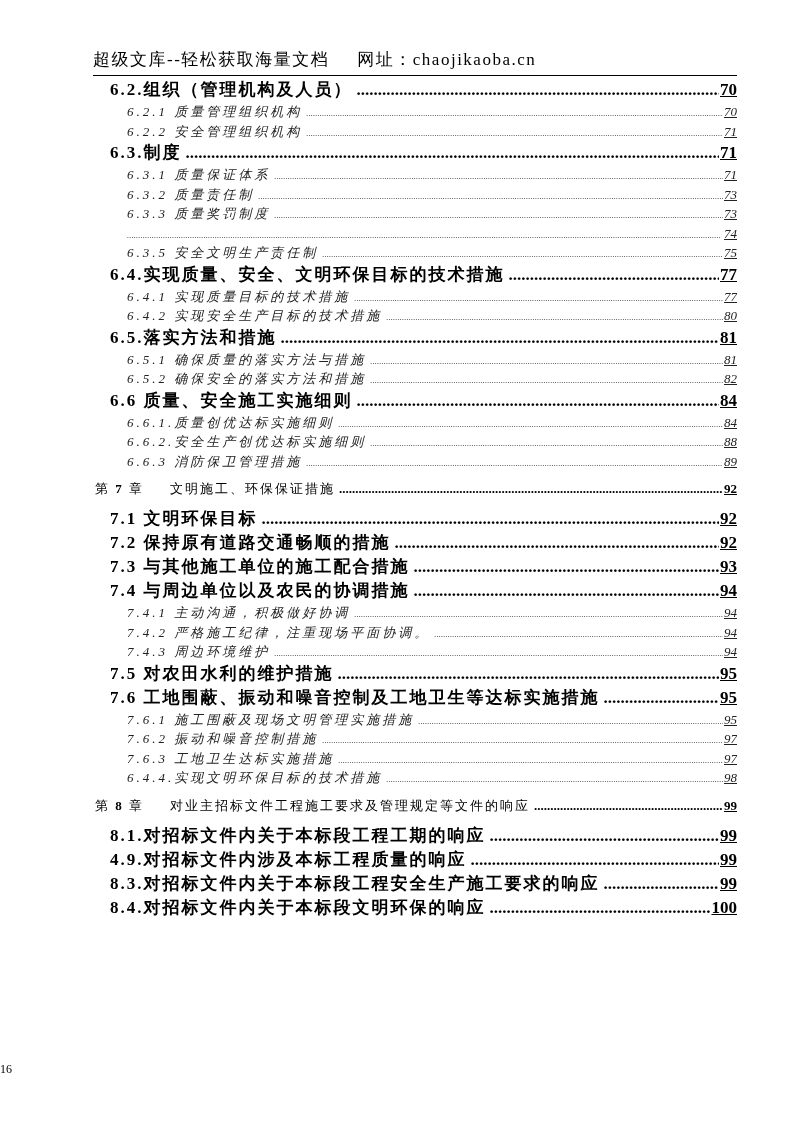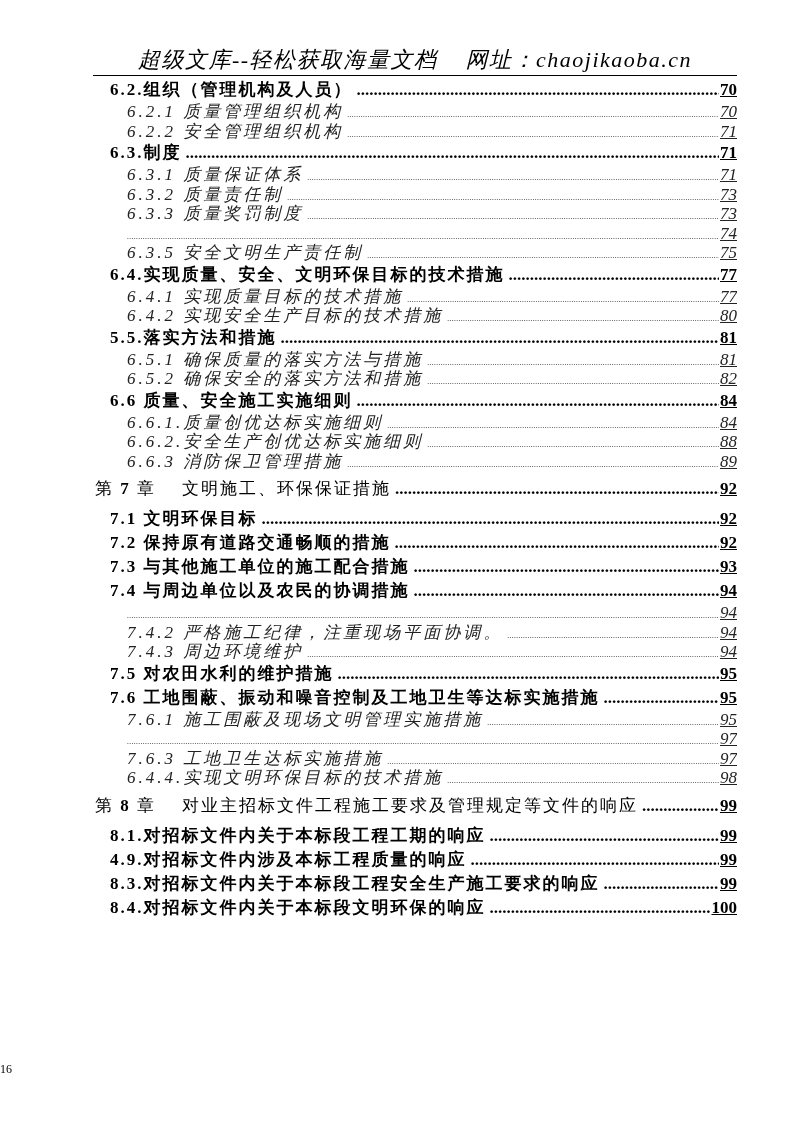--- a/index.html
+++ b/index.html
@@ -1,35 +1,35 @@
 <!DOCTYPE html>
 <html><head>
 <meta charset="utf-8">
 <style>
   html, body { margin: 0; padding: 0; background: #ffffff; }
   body { width: 793px; height: 1122px; position: relative; overflow: hidden;
          font-family: "Liberation Serif", "DejaVu Serif", serif; color: #000; }
   .header { position: absolute; left: 93px; top: 44px; width: 644px; height: 31px;
-            border-bottom: 1.5px solid #000; text-align: center; font-size: 22px;
-            letter-spacing: 1.5px; line-height: 31px; font-style: italic; }
+            border-bottom: 1.5px solid #000; text-align: left; font-size: 17px;
+            letter-spacing: 1.5px; line-height: 31px; }
   .header .url-label { margin-left: 28px; }
   .toc { position: absolute; left: 93px; top: 78px; width: 644px; }
   .row { display: flex; align-items: baseline; white-space: nowrap; overflow: hidden; }
   .row .title { flex: 0 0 auto; padding-right: 4px; }
   .row .dots { flex: 1 1 auto; overflow: hidden; }
   .row .dots::after { content: "........................................................................................................................................................................................................................................................................"; }
   .row .page { flex: 0 0 auto; padding-left: 1px; text-decoration: underline; }
 
   .l2 { padding-left: 17px; font-size: 17px; font-weight: bold; height: 24px; line-height: 24px; letter-spacing: 2px; }
   .l2 .page { letter-spacing: 0; }
   .l2 .dots { letter-spacing: 0; font-size: 17px; }
-  .l3 { padding-left: 34px; font-size: 17px; font-style: italic; height: 19.5px; line-height: 19.5px; letter-spacing: 3px; color: #222; }
+  .l3 { padding-left: 34px; font-size: 13px; font-style: italic; height: 19.5px; line-height: 19.5px; letter-spacing: 3px; color: #222; }
   .l3 .dots { letter-spacing: 0; font-size: 9px; }
   .l3 .page { letter-spacing: 0; }
-  .ch { padding-left: 2px; font-size: 17px; height: 28px; line-height: 28px; letter-spacing: 2px; }
+  .ch { padding-left: 2px; font-size: 13px; height: 28px; line-height: 28px; letter-spacing: 2px; }
   .ch .page { font-weight: bold; letter-spacing: 0; }
   .ch .dots { font-weight: bold; letter-spacing: 0; }
   .ch .num { font-weight: bold; }
   .ch .gap { display: inline-block; width: 26px; }
   .spacer-sm { height: 4px; }
   .footer { position: absolute; top: 1062px; left: 0; width: 793px; font-size: 12px; }
 </style>
 </head>
 <body>
 
@@ -95,21 +95,21 @@
       <span class="dots"></span>
       <span class="page">77</span>
     </div>
   <div class="row l3">
       <span class="title">6.4.2 实现安全生产目标的技术措施</span>
       <span class="dots"></span>
       <span class="page">80</span>
     </div>
 
   <div class="row l2">
-      <span class="title">5.5.落实方法和措施</span>
+      <span class="title">6.5.落实方法和措施</span>
       <span class="dots"></span>
       <span class="page">81</span>
     </div>
   <div class="row l3">
       <span class="title">6.5.1 确保质量的落实方法与措施</span>
       <span class="dots"></span>
       <span class="page">81</span>
     </div>
   <div class="row l3">
       <span class="title">6.5.2 确保安全的落实方法和措施</span>
@@ -160,20 +160,21 @@
       <span class="title">7.3 与其他施工单位的施工配合措施</span>
       <span class="dots"></span>
       <span class="page">93</span>
     </div>
   <div class="row l2">
       <span class="title">7.4 与周边单位以及农民的协调措施</span>
       <span class="dots"></span>
       <span class="page">94</span>
     </div>
   <div class="row l3">
+      <span class="title">7.4.1 主动沟通，积极做好协调</span>
       <span class="dots"></span>
       <span class="page">94</span>
     </div>
   <div class="row l3">
       <span class="title">7.4.2 严格施工纪律，注重现场平面协调。</span>
       <span class="dots"></span>
       <span class="page">94</span>
     </div>
   <div class="row l3">
       <span class="title">7.4.3 周边环境维护</span>
@@ -189,20 +190,21 @@
       <span class="title">7.6 工地围蔽、振动和噪音控制及工地卫生等达标实施措施</span>
       <span class="dots"></span>
       <span class="page">95</span>
     </div>
   <div class="row l3">
       <span class="title">7.6.1 施工围蔽及现场文明管理实施措施</span>
       <span class="dots"></span>
       <span class="page">95</span>
     </div>
   <div class="row l3">
+      <span class="title">7.6.2 振动和噪音控制措施</span>
       <span class="dots"></span>
       <span class="page">97</span>
     </div>
   <div class="row l3">
       <span class="title">7.6.3 工地卫生达标实施措施</span>
       <span class="dots"></span>
       <span class="page">97</span>
     </div>
   <div class="row l3">
       <span class="title">6.4.4.实现文明环保目标的技术措施</span>

